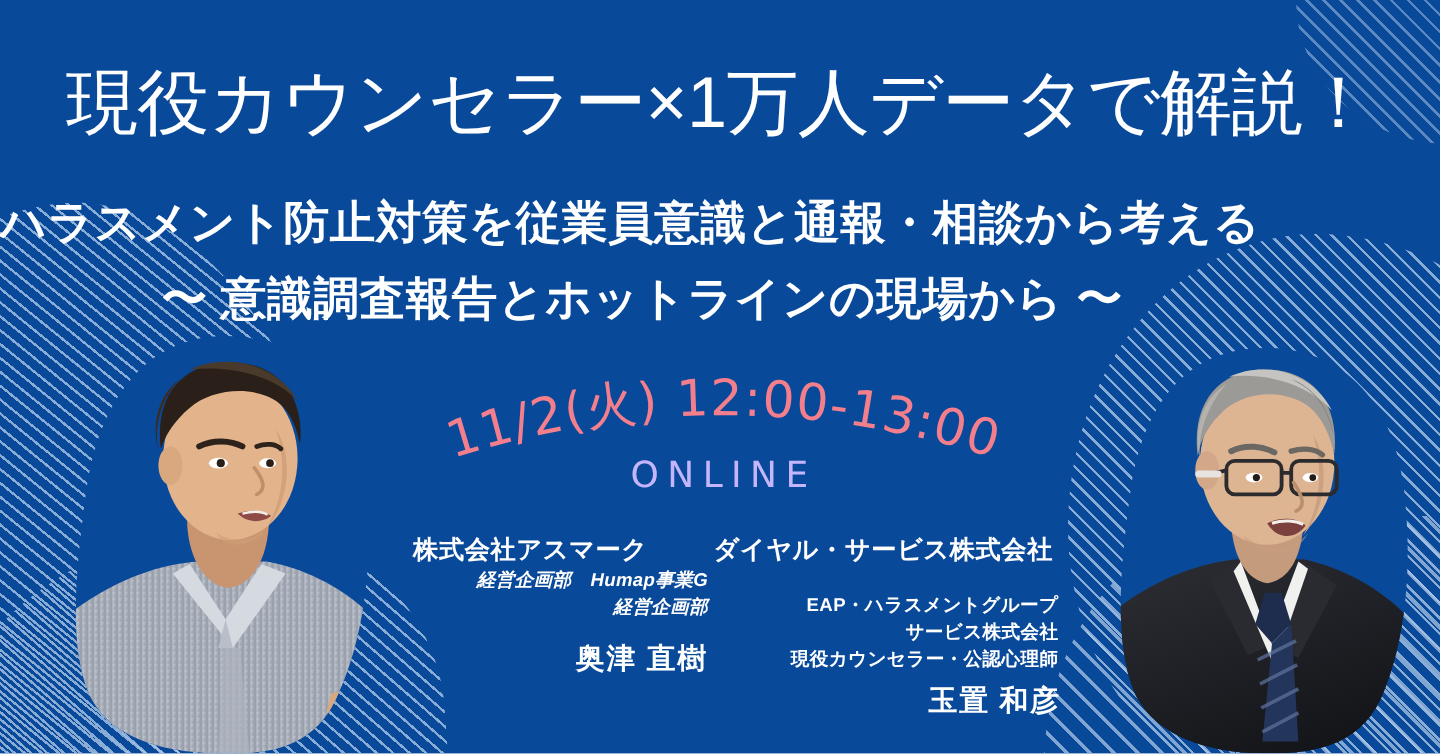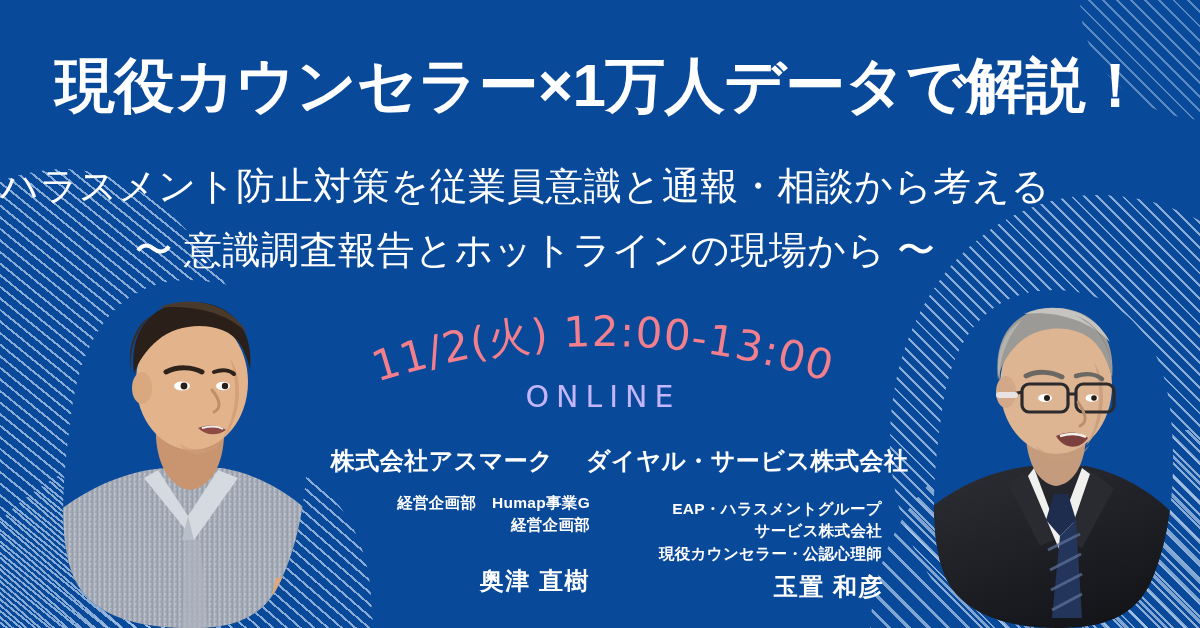--- a/index.html
+++ b/index.html
@@ -90,34 +90,34 @@
   
   .headline {
     position: absolute;
     left: 0;
     top: 52px;
     width: 1200px;
     text-align: center;
     color: #ffffff;
     font-size: 60px;
     line-height: 1.12;
-    font-weight: 700;
+    font-weight: 400;
     letter-spacing: -0.5px;
     white-space: nowrap;
     z-index: 6;
   }
   .subhead {
     position: absolute;
     left: 0;
     top: 160px;
     width: 1040px;
     text-align: center;
     color: #ffffff;
     font-size: 38px;
-    font-weight: 400;
+    font-weight: 700;
     line-height: 1.42;
     letter-spacing: 0.5px;
     white-space: nowrap;
     z-index: 6;
   }
   .subhead .line2 {
     display: block;
     padding-left: 30px;
     margin-top: 10px;
   }
@@ -166,47 +166,47 @@
   .credits {
     position: absolute;
     top: 446px;
     z-index: 8;
     color: #ffffff;
   }
   .credits-left  { left: 300px; width: 292px; }
   .credits-right { left: 584px; width: 302px; }
 
   .company {
-    font-size: 24px;
+    font-size: 21px;
     font-weight: 700;
     letter-spacing: 0.5px;
     text-align: center;
     line-height: 1.25;
     white-space: nowrap;
   }
   .credits-left .company  { padding-right: 8px; }
   .credits-right .company { padding-left: 2px; }
 
   .role {
     font-size: 15.5px;
     font-weight: 700;
     line-height: 1.45;
     letter-spacing: 0.3px;
     text-align: right;
     white-space: nowrap;
   }
-  .credits-left .role  { margin-top: 16px; padding-right: 2px; }
+  .credits-left .role  { margin-top: 1px; padding-right: 2px; font-style: italic; }
   .credits-right .role { margin-top: 22px;  padding-right: 4px; }
 
   .person-name {
     font-size: 24px;
     font-weight: 700;
     letter-spacing: 1.5px;
     text-align: right;
-    margin-top: 28px;
+    margin-top: 15px;
     padding-right: 2px;
     white-space: nowrap;
   }
   .credits-right .person-name { margin-top: 6px; }
 </style>
 </head>
 <body>
 
 <div id="banner">
 

